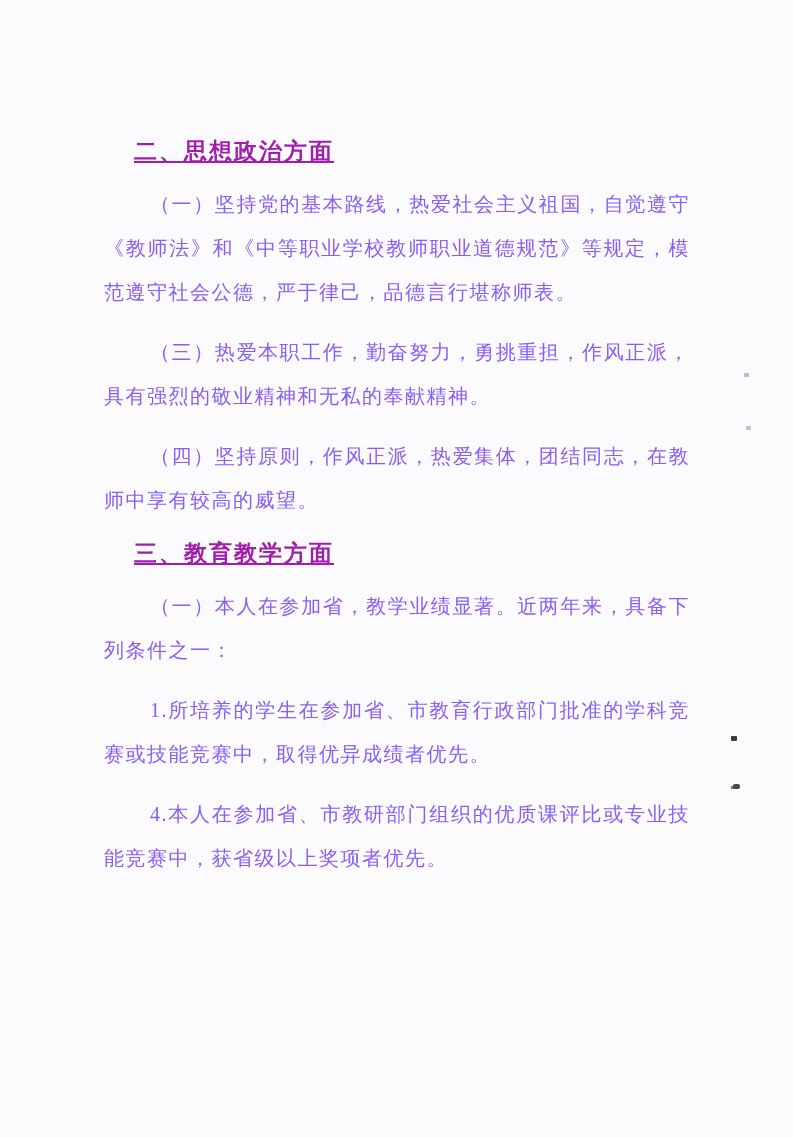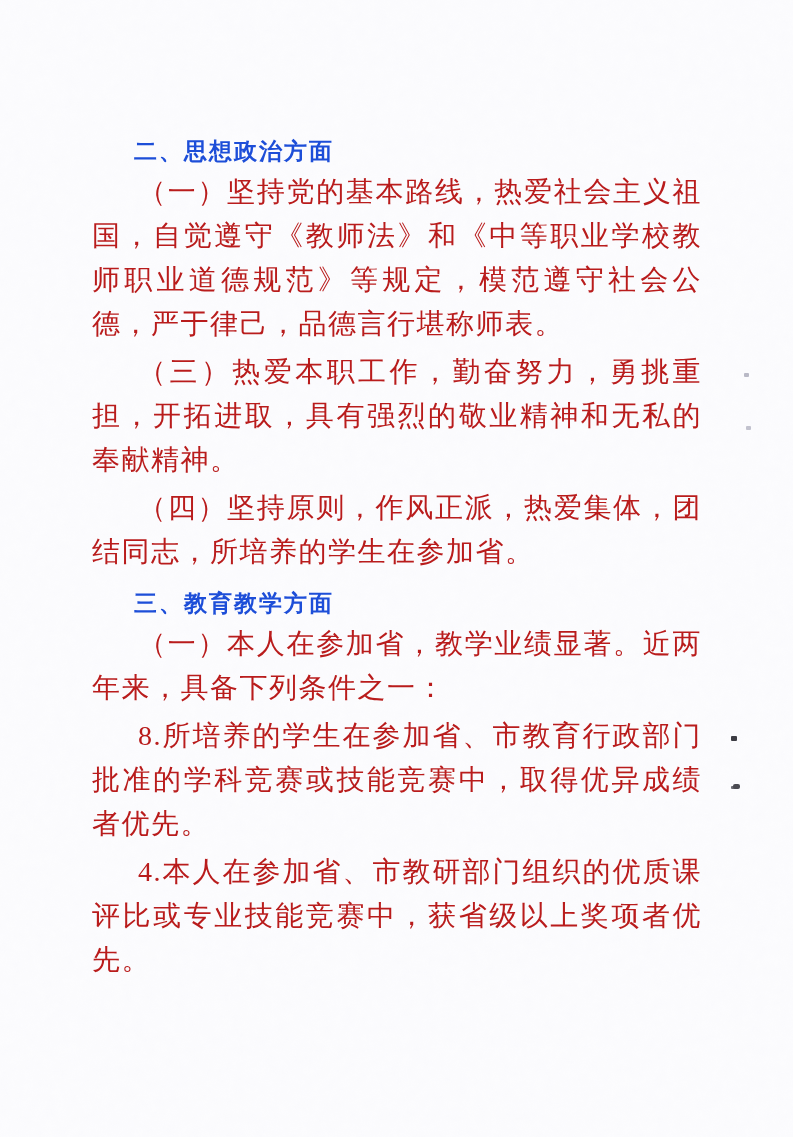--- a/index.html
+++ b/index.html
@@ -35,35 +35,36 @@
     width: 618px;
     padding-top: 136px;
     box-sizing: content-box;
   }
   h2.sec-heading {
     margin: 0;
     font-family: "Liberation Sans", sans-serif;
     font-weight: 700;
     font-size: 23px;
     line-height: 30px;
-    color: #1d4ed8;
+    color: #a21caf;
     padding-left: 46px;
     letter-spacing: 2px;
+    text-decoration: underline;
   }
   h2.sec-heading.second {
     margin-top: 14px;
   }
   p.body-par {
-    margin: 4px;
-    font-size: 28px;
+    margin: 16px;
+    font-size: 20px;
     line-height: 44px;
     letter-spacing: 1.5px;
     text-indent: 46px;
     text-align: justify;
-    color: #b91c1c;
+    color: #8b5cf6;
   }
   .mt-p1 { margin-top: 22px; }
   .mt-p2 { margin-top: 13px; }
   .mt-p3 { margin-top: 10px; }
   .mt-p4 { margin-top: 11px; }
   .mt-p5 { margin-top: 21px; }
   .mt-p6 { margin-top: 11px; }
   .mt-p7 { margin-top: 10px; }
   .speck {
     position: absolute;
@@ -111,29 +112,29 @@
     <rect width="793" height="1137" filter="url(#scanNoise)"></rect>
   </svg>
 
   <div class="content">
 
     <h2 class="sec-heading">二、思想政治方面</h2>
 
     <p class="body-par mt-p1">（一）坚持党的基本路线，热爱社会主义祖国，自觉遵守《教师法》和《中等职业学校教师职业道德规范》等规定，模范遵守社会公德，严于律己，品德言行堪称师表。</p>
 
 
-    <p class="body-par mt-p3">（三）热爱本职工作，勤奋努力，勇挑重担，开拓进取，具有强烈的敬业精神和无私的奉献精神。</p>
+    <p class="body-par mt-p3">（三）热爱本职工作，勤奋努力，勇挑重担，作风正派，具有强烈的敬业精神和无私的奉献精神。</p>
 
-    <p class="body-par mt-p4">（四）坚持原则，作风正派，热爱集体，团结同志，所培养的学生在参加省。</p>
+    <p class="body-par mt-p4">（四）坚持原则，作风正派，热爱集体，团结同志，在教师中享有较高的威望。</p>
 
     <h2 class="sec-heading second">三、教育教学方面</h2>
 
     <p class="body-par mt-p5">（一）本人在参加省，教学业绩显著。近两年来，具备下列条件之一：</p>
 
-    <p class="body-par mt-p6">8.所培养的学生在参加省、市教育行政部门批准的学科竞赛或技能竞赛中，取得优异成绩者优先。</p>
+    <p class="body-par mt-p6">1.所培养的学生在参加省、市教育行政部门批准的学科竞赛或技能竞赛中，取得优异成绩者优先。</p>
 
     <p class="body-par mt-p7">4.本人在参加省、市教研部门组织的优质课评比或专业技能竞赛中，获省级以上奖项者优先。</p>
 
   </div>
 
   <div class="speck speck-faint-1"></div>
   <div class="speck speck-faint-2"></div>
   <div class="speck speck-dark-1"></div>
   <div class="speck speck-dark-2"></div>
 

